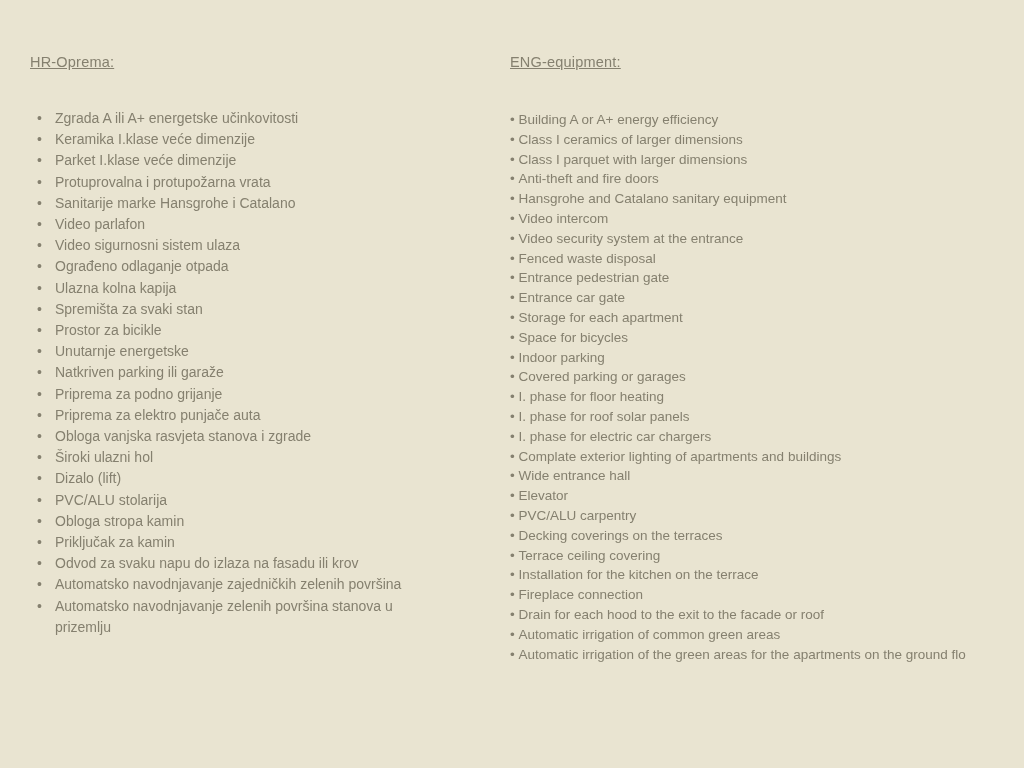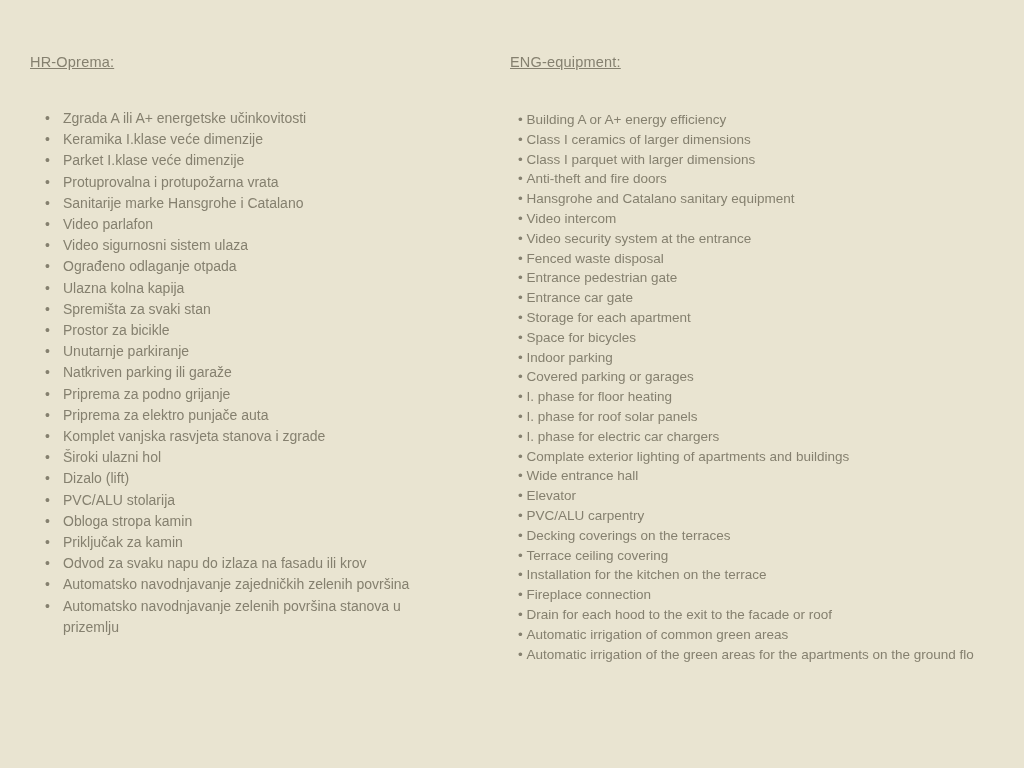--- a/index.html
+++ b/index.html
@@ -10,21 +10,21 @@
     font-family:"Liberation Sans", sans-serif;
   }
   .col { position:absolute; top:52px; }
   .col-left  { left:30px;  width:420px; }
   .col-right { left:510px; width:760px; }
   .col-title {
     font-size:14.5px; font-weight:400; margin:0; line-height:20px;
     letter-spacing:0.2px;
     text-decoration:underline;
   }
-  ul.list { list-style:none; margin:8px; padding:0; }
+  ul.list { list-style:none; margin:0; padding:0; }
   
   ul.hr-list { margin-top:36px; font-size:14px; line-height:21.2px; }
   ul.hr-list li { position:relative; padding-left:25px; width:352px; }
   ul.hr-list li::before {
     content:"\2022";
     position:absolute; left:7px; top:0;
   }
   
   ul.eng-list { margin-top:38px; font-size:13.5px; line-height:19.8px; white-space:nowrap; }
   ul.eng-list li::before { content:"\2022\00a0"; }
@@ -39,25 +39,25 @@
       <li>Keramika I.klase veće dimenzije</li>
       <li>Parket I.klase veće dimenzije</li>
       <li>Protuprovalna i protupožarna vrata</li>
       <li>Sanitarije marke Hansgrohe i Catalano</li>
       <li>Video parlafon</li>
       <li>Video sigurnosni sistem ulaza</li>
       <li>Ograđeno odlaganje otpada</li>
       <li>Ulazna kolna kapija</li>
       <li>Spremišta za svaki stan</li>
       <li>Prostor za bicikle</li>
-      <li>Unutarnje parkiranje</li>
+      <li>Unutarnje energetske</li>
       <li>Natkriven parking ili garaže</li>
       <li>Priprema za podno grijanje</li>
       <li>Priprema za elektro punjače auta</li>
-      <li>Komplet vanjska rasvjeta stanova i zgrade</li>
+      <li>Obloga vanjska rasvjeta stanova i zgrade</li>
       <li>Široki ulazni hol</li>
       <li>Dizalo (lift)</li>
       <li>PVC/ALU stolarija</li>
       <li>Obloga stropa kamin</li>
       <li>Priključak za kamin</li>
       <li>Odvod za svaku napu do izlaza na fasadu ili krov</li>
       <li>Automatsko navodnjavanje zajedničkih zelenih površina</li>
       <li>Automatsko navodnjavanje zelenih površina stanova u prizemlju</li>
     </ul>
 </section>

